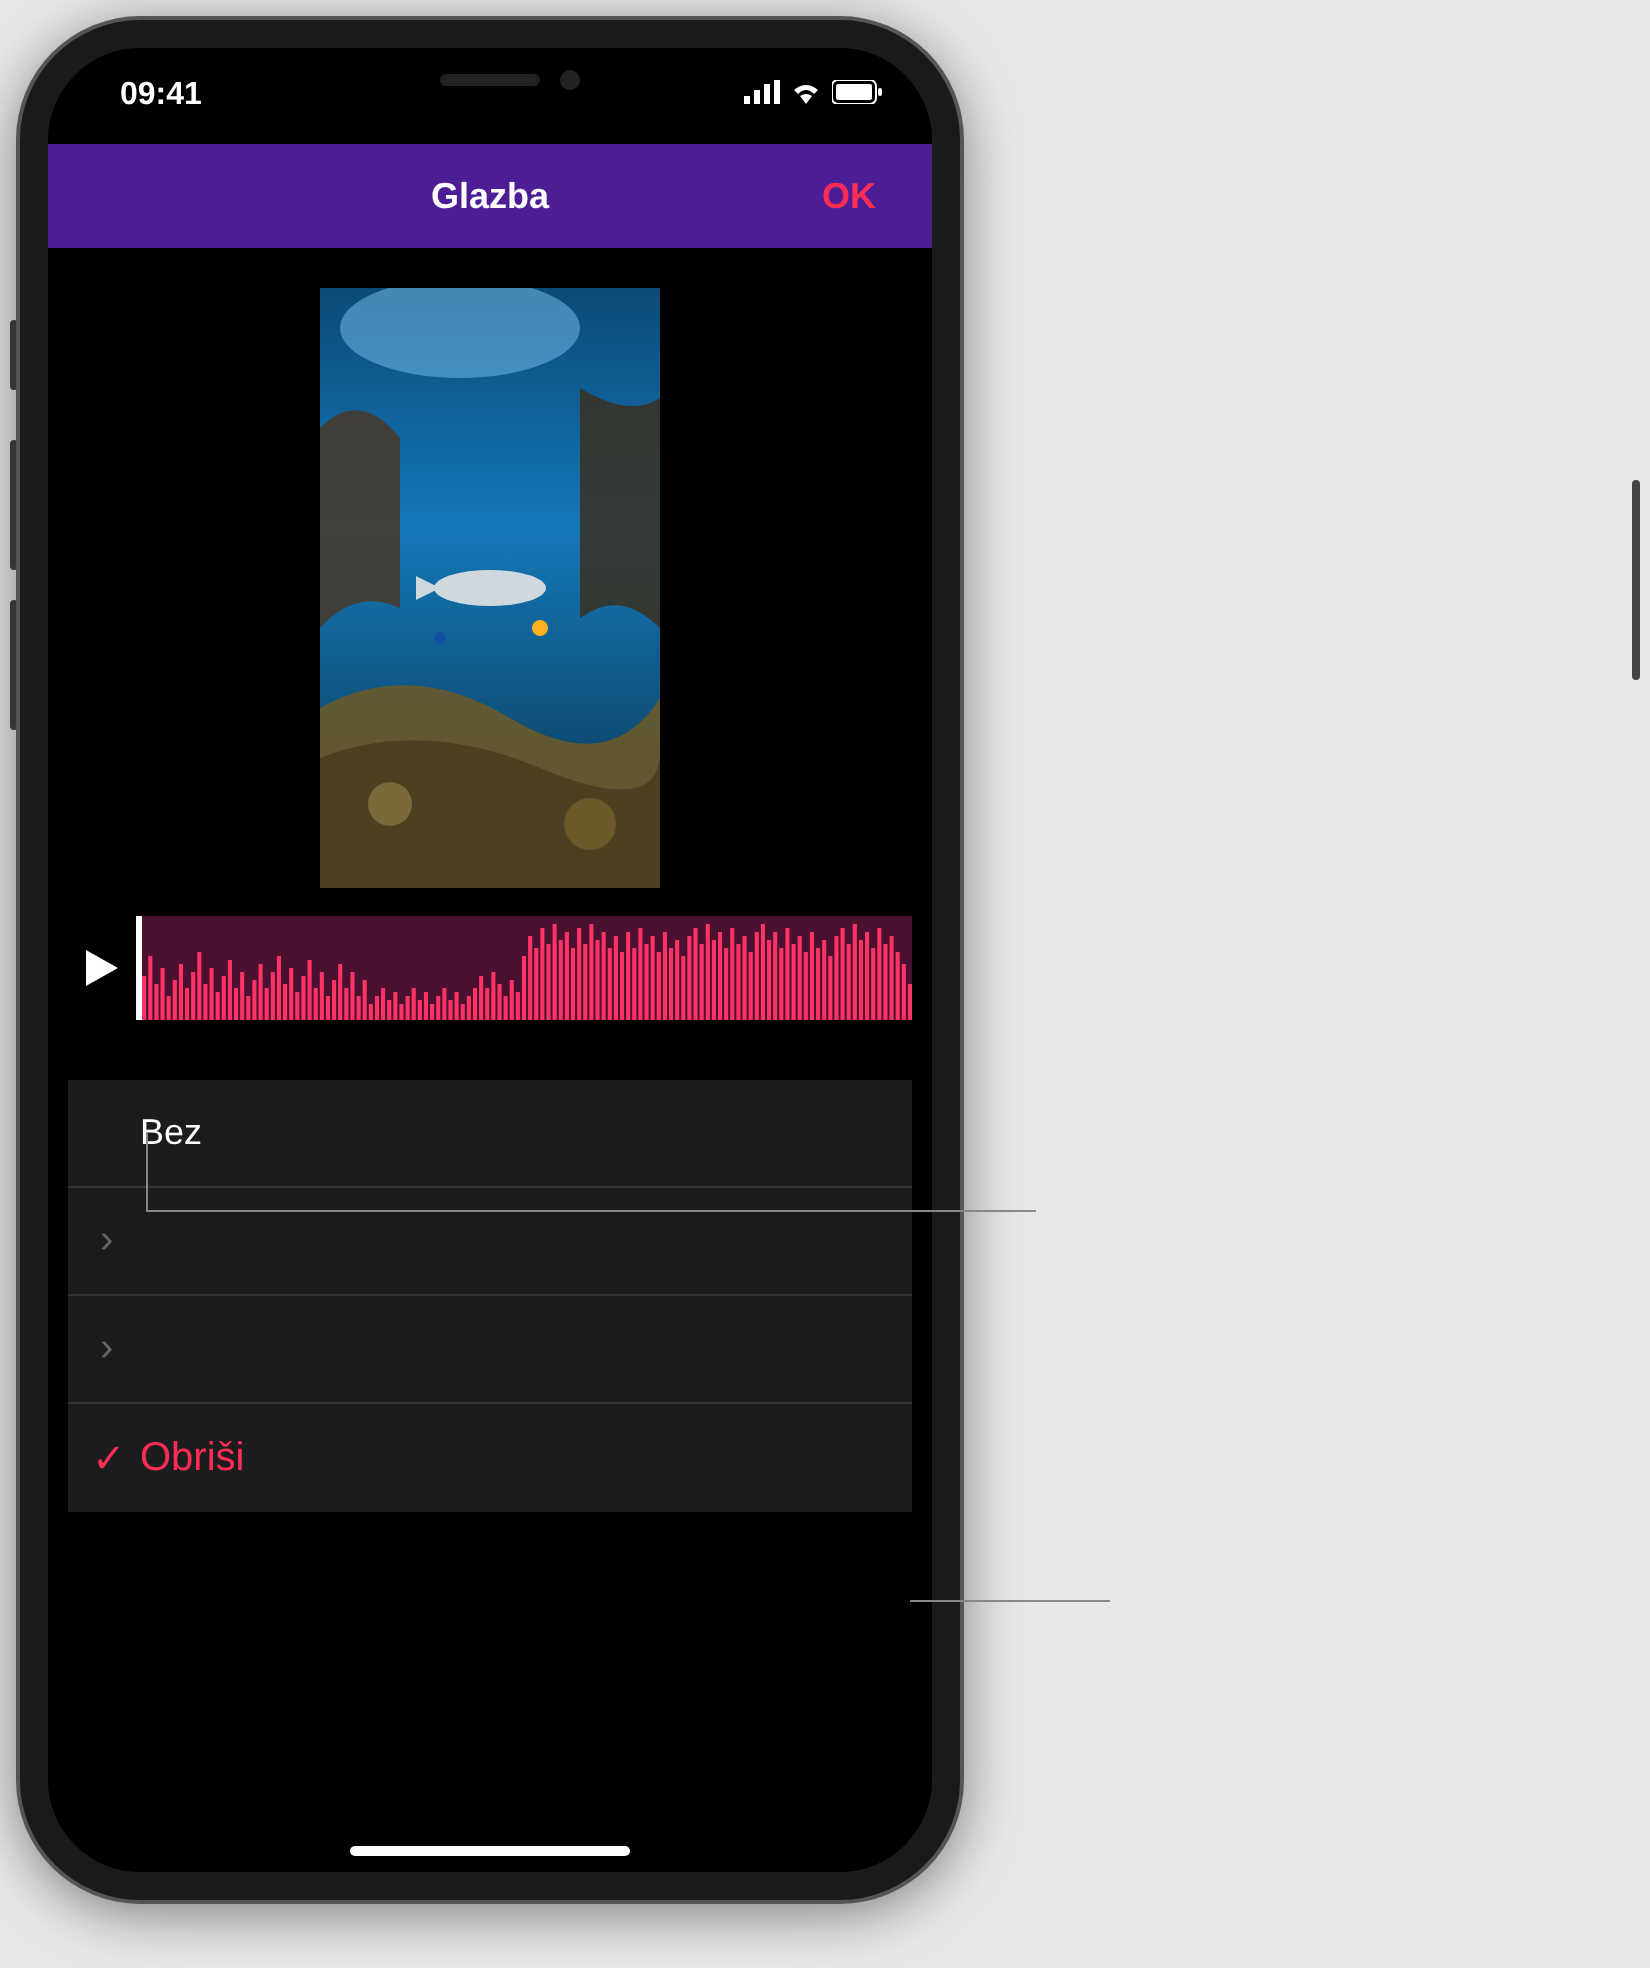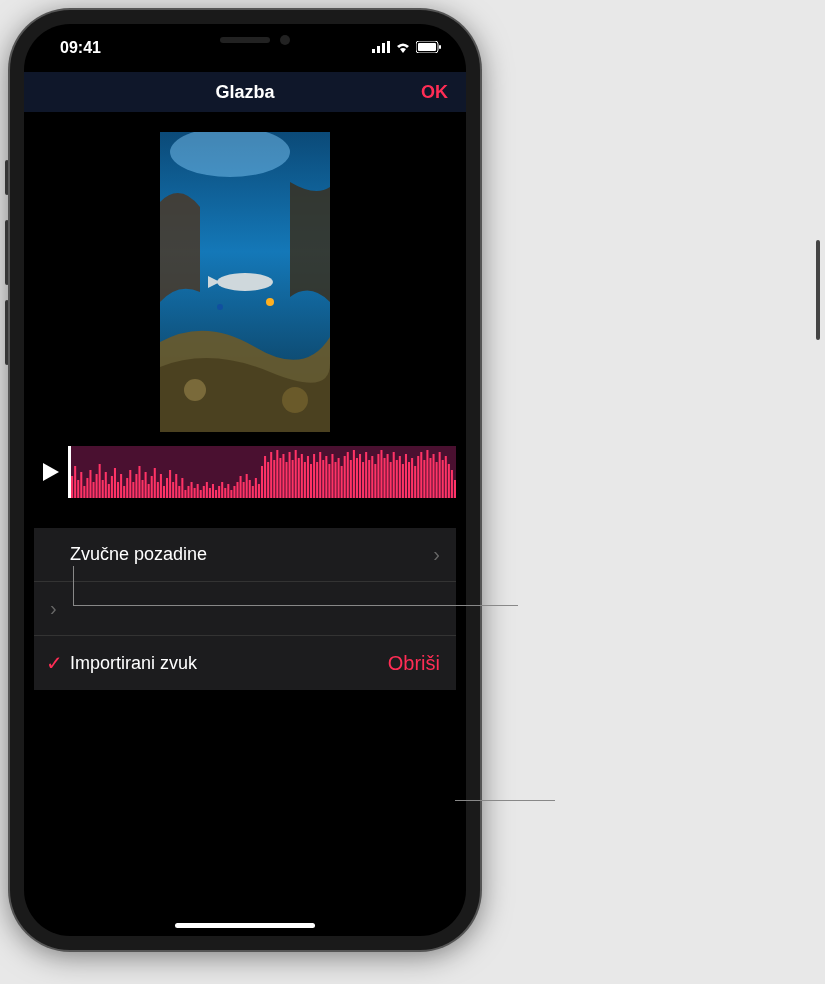--- a/index.html
+++ b/index.html
@@ -72,37 +72,37 @@
     justify-content: space-between;
     align-items: center;
     padding: 0 24px;
     color: #fff;
     font-size: 16px;
     font-weight: 600;
   }
   .status-left { padding-left: 12px; }
   .status-right { display: flex; gap: 4px; align-items: center; }
   .nav-bar {
-    height: 40px;
-    background: #0f172a;
+    height: 52px;
+    background: #4c1d95;
     display: flex;
     align-items: center;
     position: relative;
   }
   .nav-title {
     position: absolute;
     left: 0; right: 0;
     text-align: center;
     color: #fff;
     font-size: 18px;
     font-weight: 600;
   }
   .nav-ok {
     position: absolute;
-    right: 18px;
+    right: 28px;
     color: #ff2d55;
     font-size: 18px;
     font-weight: 600;
   }
   .content {
     background: #000;
   }
   .video-preview {
     display: flex;
     justify-content: center;
@@ -414,29 +414,30 @@
                 <rect x="375" y="24" width="2" height="28"></rect>
                 <rect x="378" y="34" width="2" height="18"></rect>
             </g>
           </svg>
           <div class="playhead"></div>
         </div>
       </div>
 
       <div class="options-list">
         <div class="option-row indented">
-          <span class="option-label">Zvučne pozadine</span>
-          <span class="option-chevron">›</span>
+          <span class="option-label">Bez</span>
         </div>
         <div class="option-row indented">
           <span class="option-chevron">›</span>
         </div>
+        <div class="option-row indented">
+          <span class="option-chevron">›</span>
+        </div>
         <div class="option-row checked">
           <span class="option-check">✓</span>
-          <span class="option-label">Importirani zvuk</span>
           <span class="option-delete">Obriši</span>
         </div>
       </div>
     </div>
 
     <div class="home-indicator"></div>
   </div>
 </div>
 
 <div class="callout-line-1"></div>

